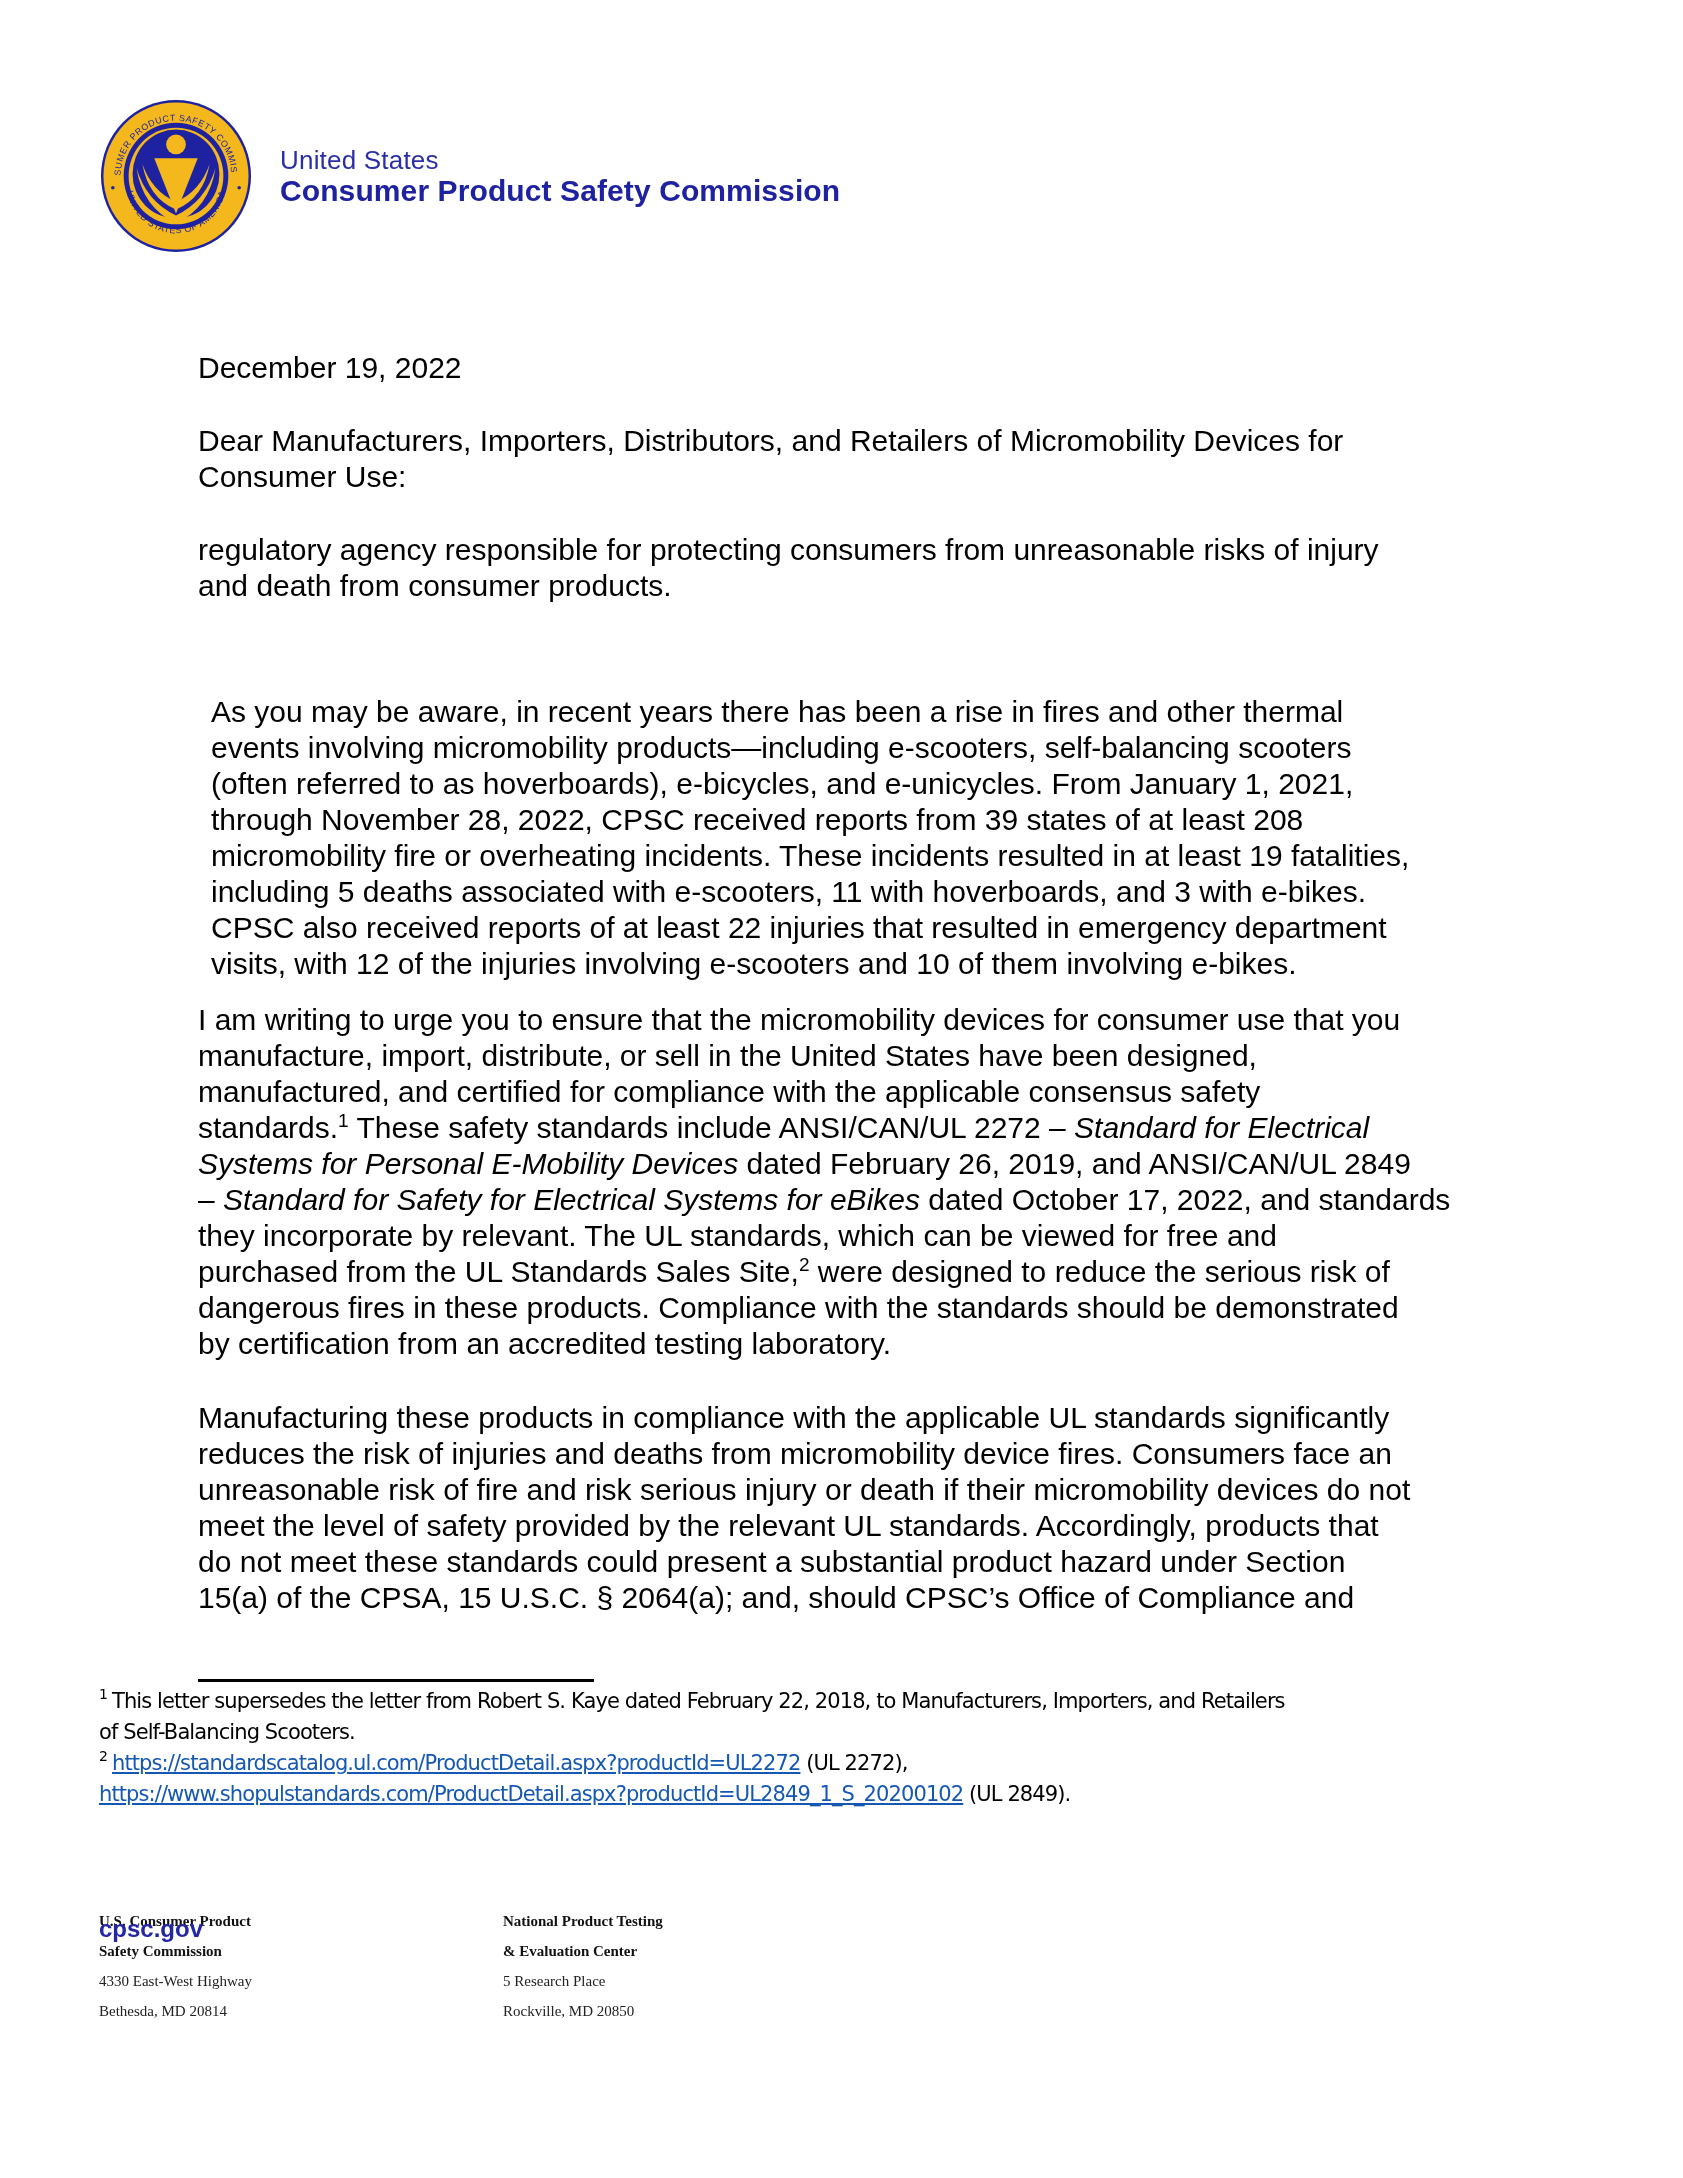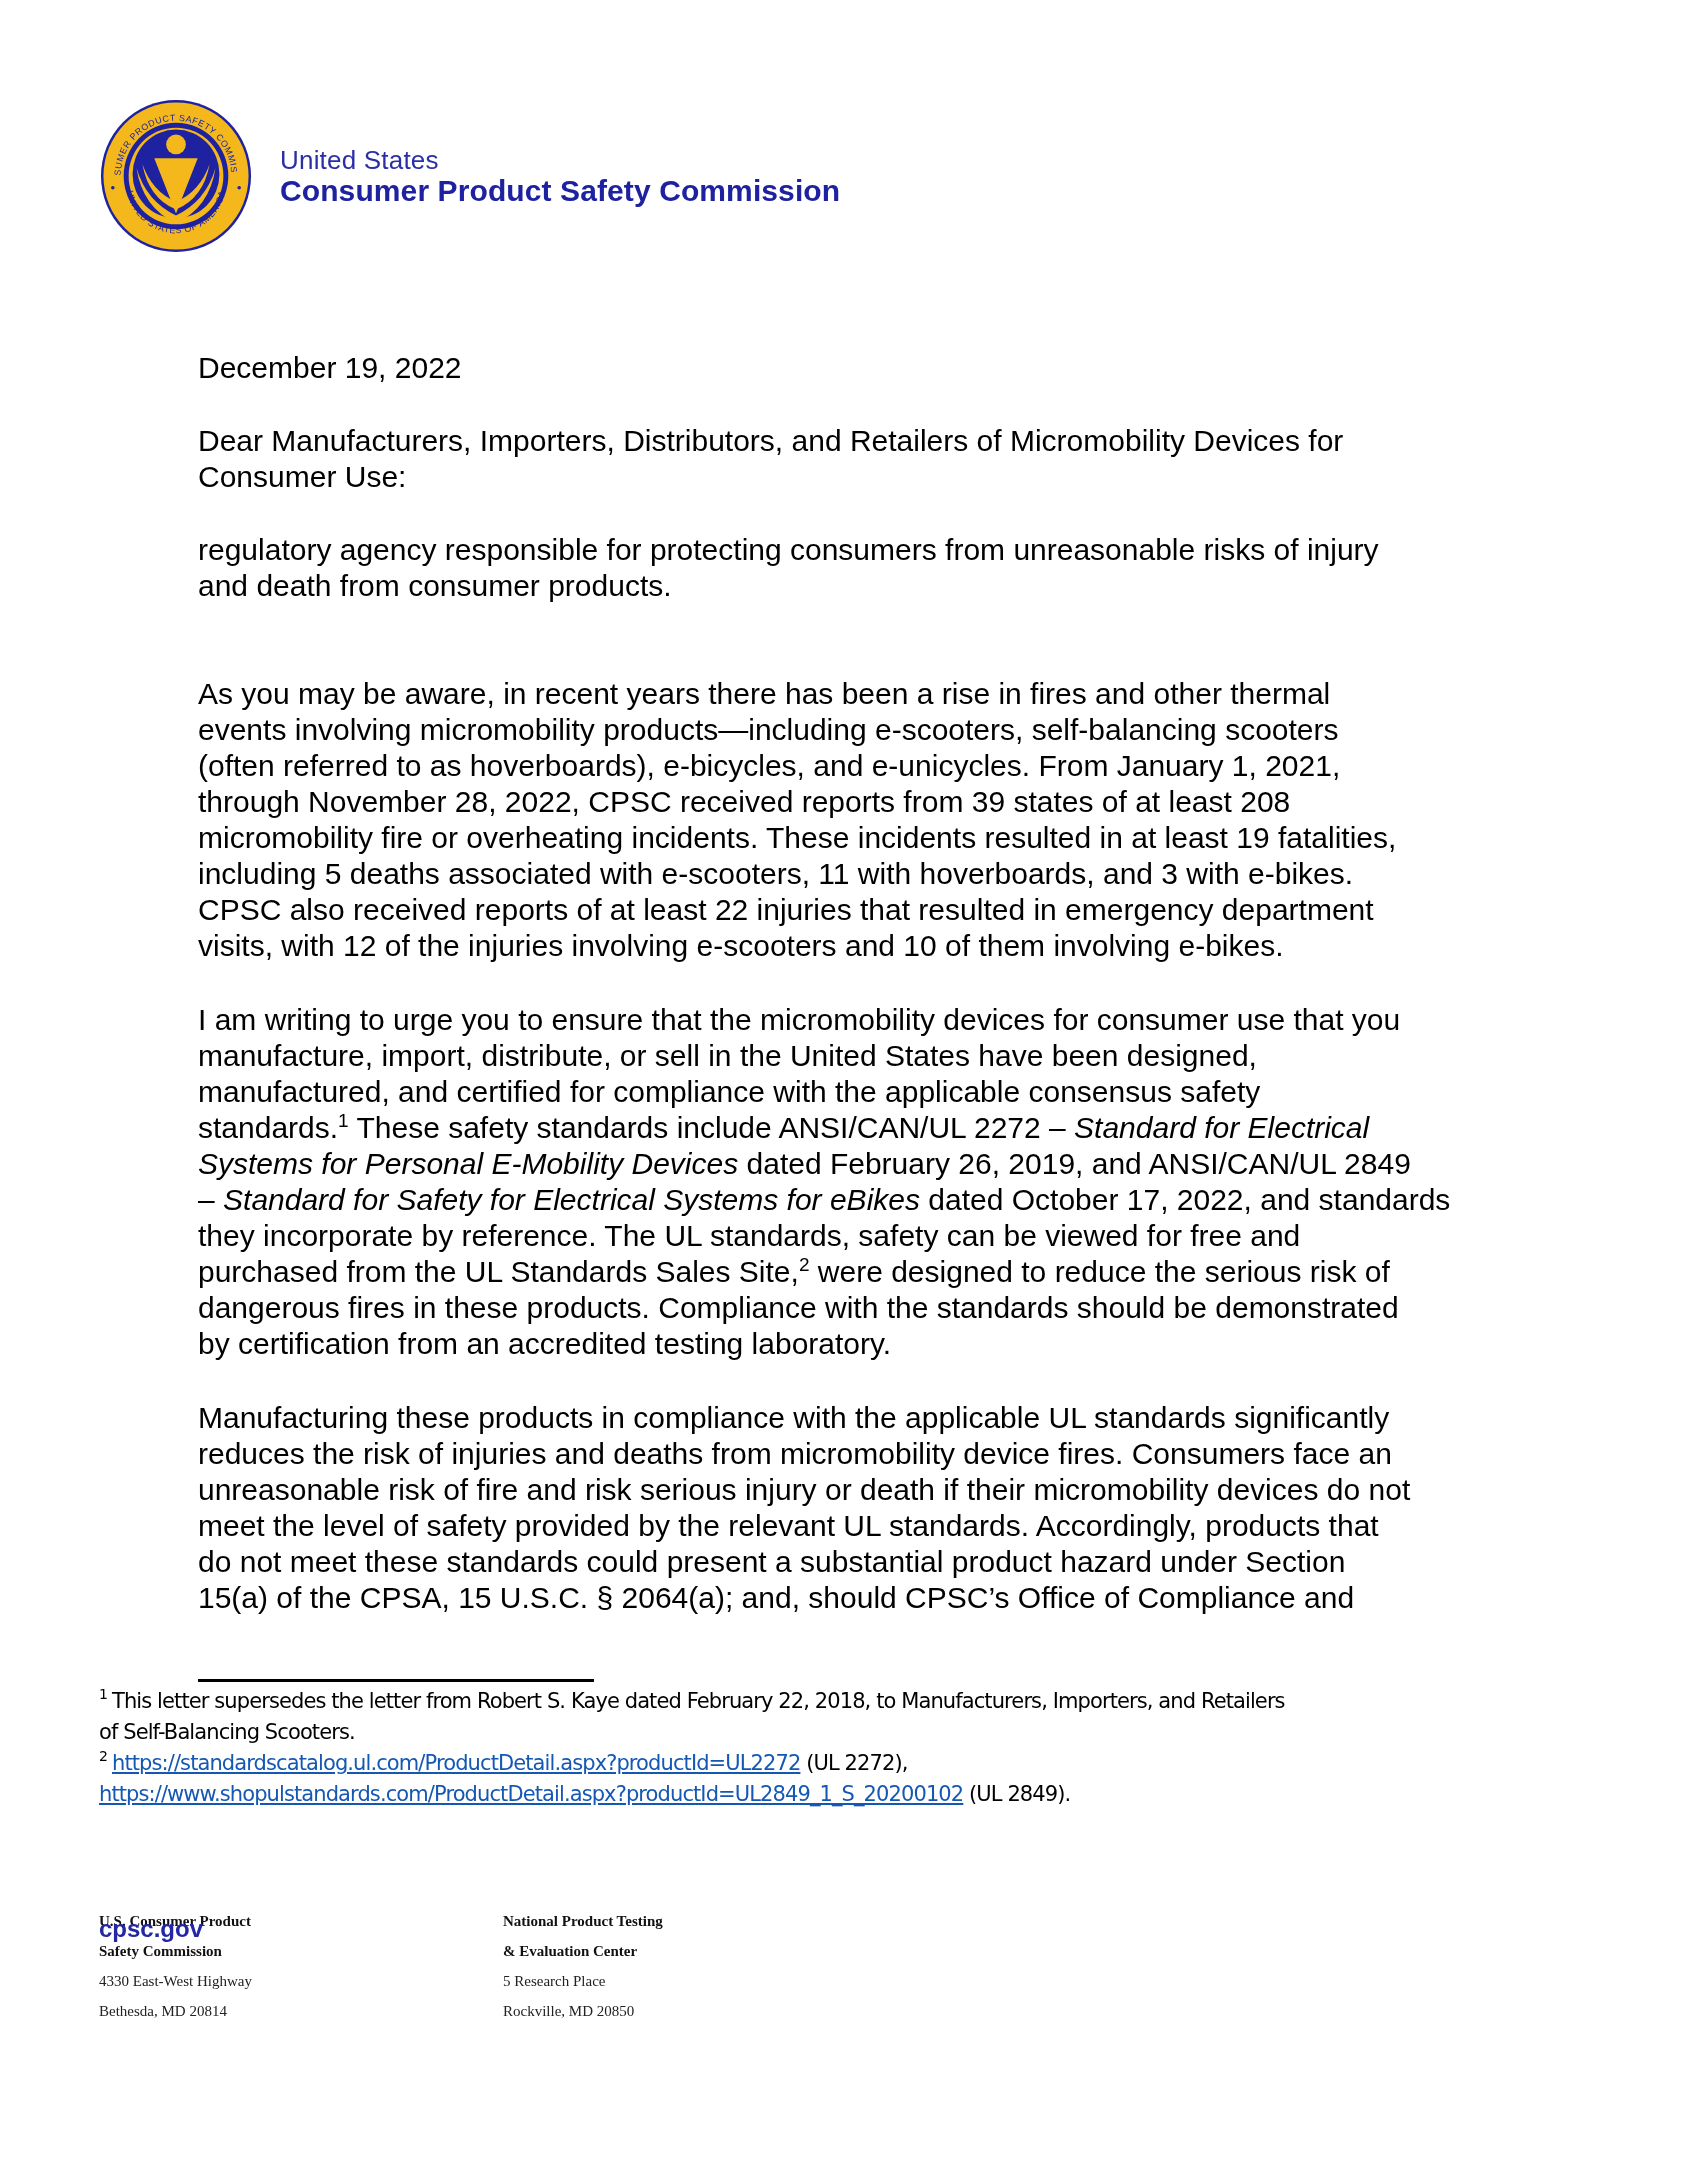--- a/index.html
+++ b/index.html
@@ -13,21 +13,21 @@
 
   
   .body-text { left: 198px; width: 1287px; font-family: "Liberation Sans", sans-serif; font-size: 30px; line-height: 36px; white-space: nowrap; }
   .line { display: block; height: 36px; }
   .sup { font-size: 19px; vertical-align: 11px; line-height: 0; }
   .it { font-style: italic; }
 
   .date { top: 350px; }
   .salutation { top: 423px; }
   .para1 { top: 532px; }
-  .para2 { top: 676px; }
+  .para2 { top: 694px; margin-left: 13px; }
   .para3 { top: 1002px; }
   .para4 { top: 1400px; }
 
   
   .divider { left: 198px; top: 1679px; width: 396px; height: 3px; background: #000; }
   .footnotes { left: 99px; top: 1686px; width: 1436px; font-family: "DejaVu Sans", sans-serif; font-size: 21px; line-height: 31px; white-space: nowrap; letter-spacing: -0.9px; }
   .fn-sup { font-size: 14px; vertical-align: 9px; line-height: 0; margin-right: 5px; }
   .fn-link { color: #1458b4; text-decoration: underline; }
 
   
@@ -94,21 +94,21 @@
   <span class="line">visits, with 12 of the injuries involving e-scooters and 10 of them involving e-bikes.</span>
 </div>
 
 <div class="abs body-text para3">
   <span class="line">I am writing to urge you to ensure that the micromobility devices for consumer use that you</span>
   <span class="line">manufacture, import, distribute, or sell in the United States have been designed,</span>
   <span class="line">manufactured, and certified for compliance with the applicable consensus safety</span>
   <span class="line"><span>standards.</span><span class="sup">1</span><span> These safety standards include ANSI/CAN/UL 2272 – </span><span class="it">Standard for Electrical</span></span>
   <span class="line"><span class="it">Systems for Personal E-Mobility Devices</span><span> dated February 26, 2019, and ANSI/CAN/UL 2849</span></span>
   <span class="line"><span>– </span><span class="it">Standard for Safety for Electrical Systems for eBikes</span><span> dated October 17, 2022, and standards</span></span>
-  <span class="line">they incorporate by reference. The UL standards, safety can be viewed for free and</span>
+  <span class="line">they incorporate by relevant. The UL standards, which can be viewed for free and</span>
   <span class="line"><span>purchased from the UL Standards Sales Site,</span><span class="sup">2</span><span> were designed to reduce the serious risk of</span></span>
   <span class="line">dangerous fires in these products. Compliance with the standards should be demonstrated</span>
   <span class="line">by certification from an accredited testing laboratory.</span>
 </div>
 
 <div class="abs body-text para4">
   <span class="line">Manufacturing these products in compliance with the applicable UL standards significantly</span>
   <span class="line">reduces the risk of injuries and deaths from micromobility device fires. Consumers face an</span>
   <span class="line">unreasonable risk of fire and risk serious injury or death if their micromobility devices do not</span>
   <span class="line">meet the level of safety provided by the relevant UL standards. Accordingly, products that</span>

